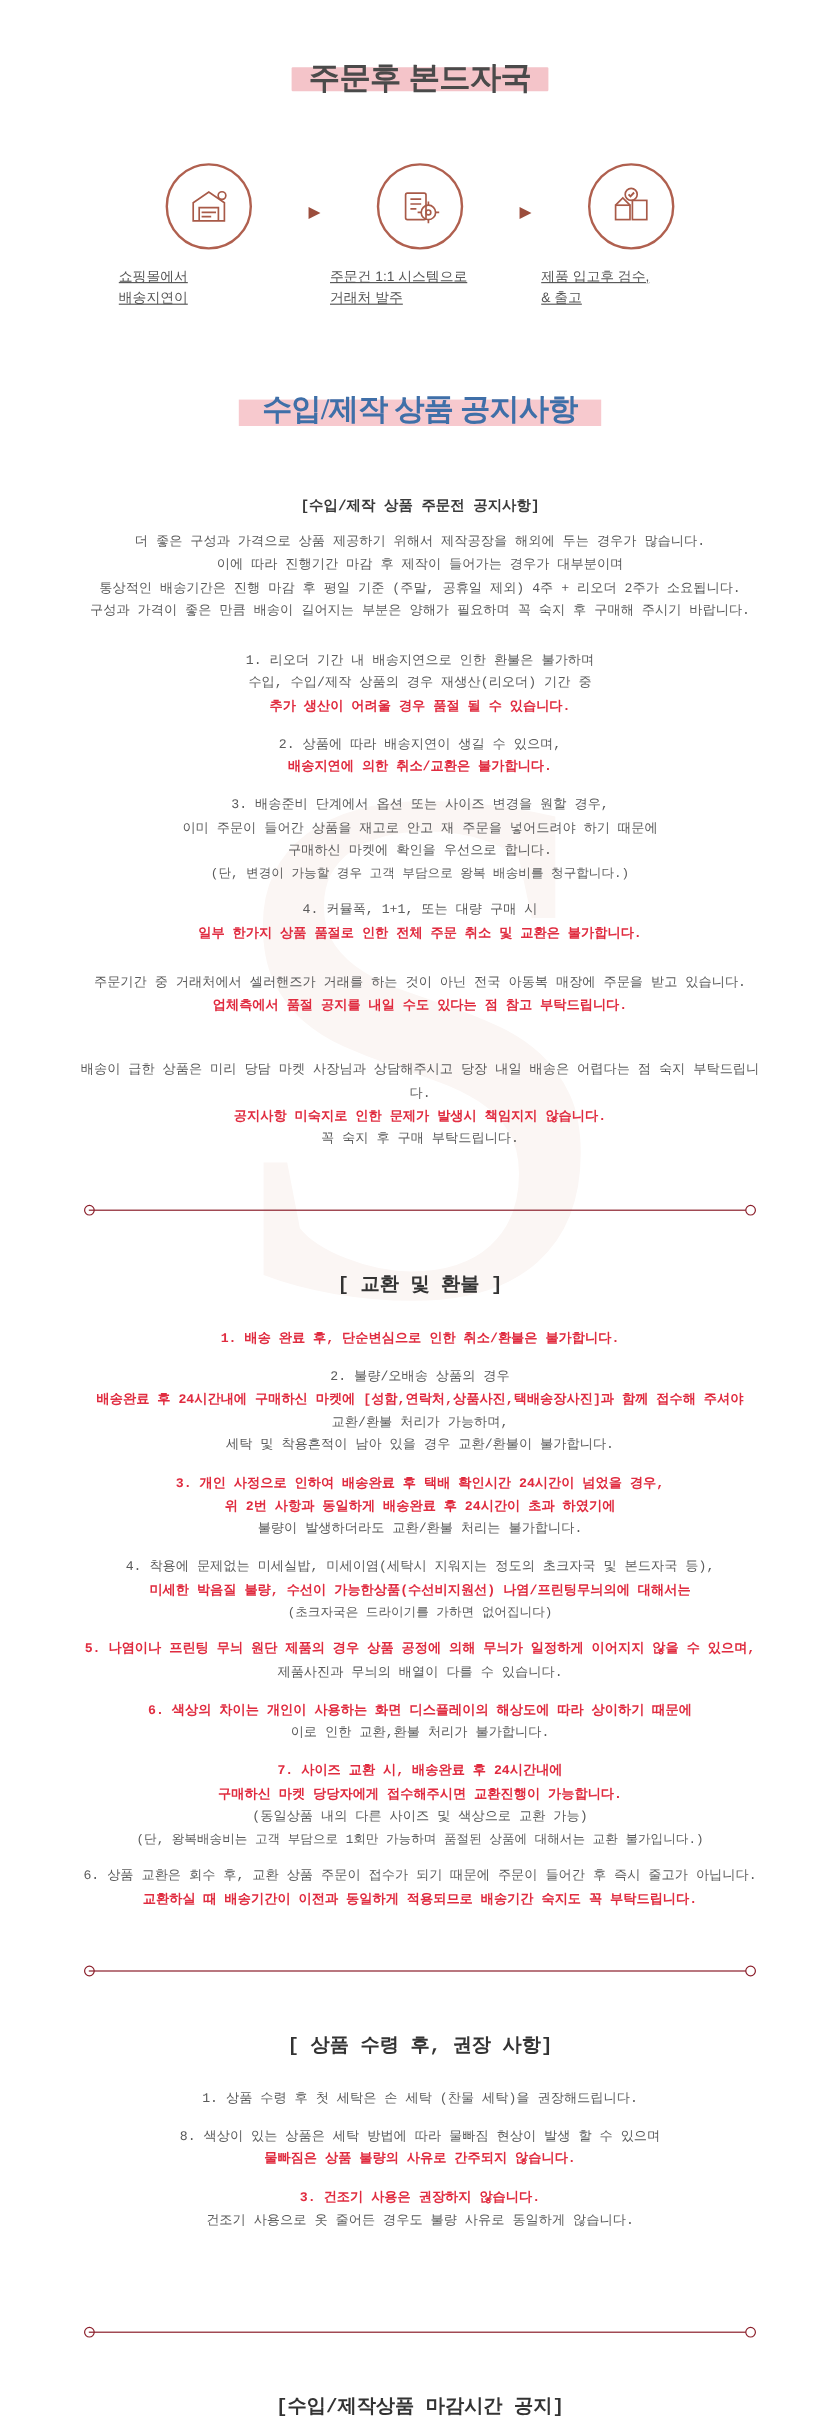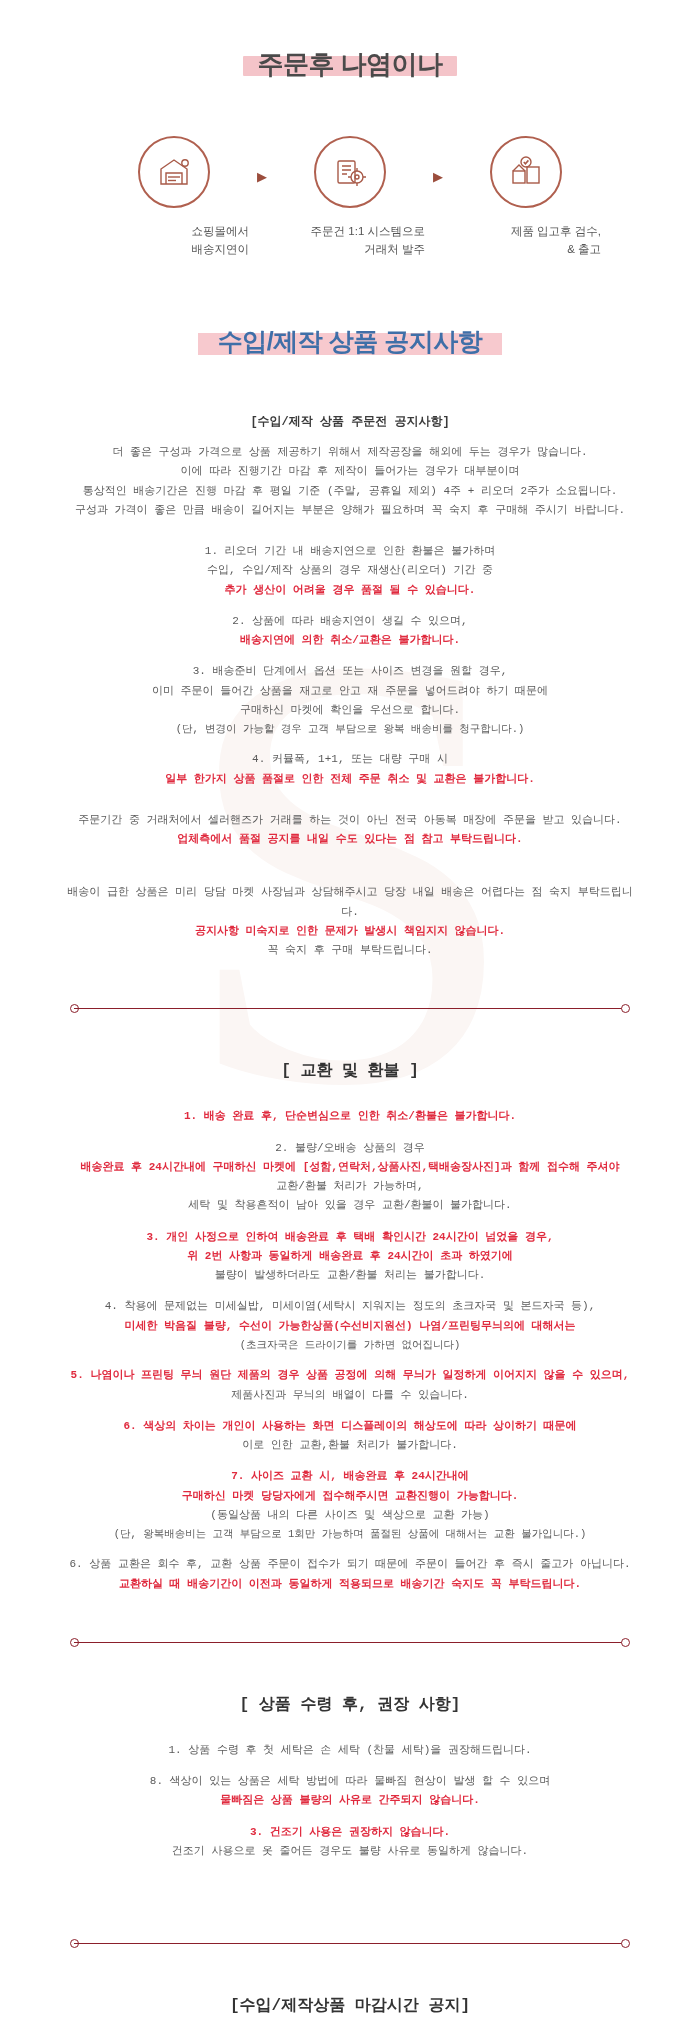--- a/index.html
+++ b/index.html
@@ -43,21 +43,21 @@
     font-size:26px; font-weight:bold; letter-spacing:-0.5px;
     color:#4a4a4a;
   }
 
   
   .steps {
     margin-top:48px;
     display:flex; align-items:flex-start; justify-content:center;
     gap:0;
   }
-  .step { width:150px; text-align:right; }
+  .step { width:150px; text-align:left;text-decoration:underline; }
   .circle {
     width:72px; height:72px; margin:0 auto 14px auto;
     border:2px solid #b0604f; border-radius:50%;
     display:flex; align-items:center; justify-content:center;
     color:#a85a48;
   }
   .step-label { font-size:11.5px; color:#555; line-height:1.6; }
   .arrow {
     width:26px; margin-top:30px; text-align:center;
     color:#9b4d3c; font-size:13px;
@@ -67,20 +67,21 @@
   .sec-head { text-align:center; margin-top:62px; }
   .sec-head .title-wrap { display:inline-block; position:relative; }
   .sec-head .hl {
     position:absolute; left:-10px; right:-10px; top:13px; height:22px;
     background:#f7c9ce; z-index:0;
   }
   .sec-head h2 {
     position:relative; z-index:1; margin:0; padding:0 10px;
     font-size:25px; font-weight:bold; letter-spacing:-0.5px;
     color:#3f6fa8;
+    font-family:Liberation Serif, serif;
   }
 
   
   .block { text-align:center; padding:0 60px;font-family:Liberation Mono, monospace; }
   .b-title { font-weight:bold; color:#3a3a3a; font-size:12px; margin-bottom:10px; }
   p.line { margin:0; }
   .gap-s { height:12px; }
   .gap-m { height:22px; }
   .gap-l { height:34px; }
   .gap-xl { height:48px; }
@@ -106,21 +107,21 @@
 </head>
 <body>
 
 <div class="page">
   <div class="watermark">S</div>
   <div class="content">
 
     <div class="top-banner">
       <div class="title-wrap">
         <div class="hl"></div>
-        <h1>주문후 나염이나</h1>
+        <h1>주문후 본드자국</h1>
       </div>
     </div>
 
     <div class="steps">
       <div class="step">
         <div class="circle">
           <svg width="38" height="38" viewBox="0 0 38 38" fill="none" stroke="#a85a48" stroke-width="1.4">
             <path d="M6 16 L19 7 L32 16 V31 H6 Z"></path>
             <path d="M11 31 V20 H27 V31"></path>
             <path d="M13 24 H25"></path>

